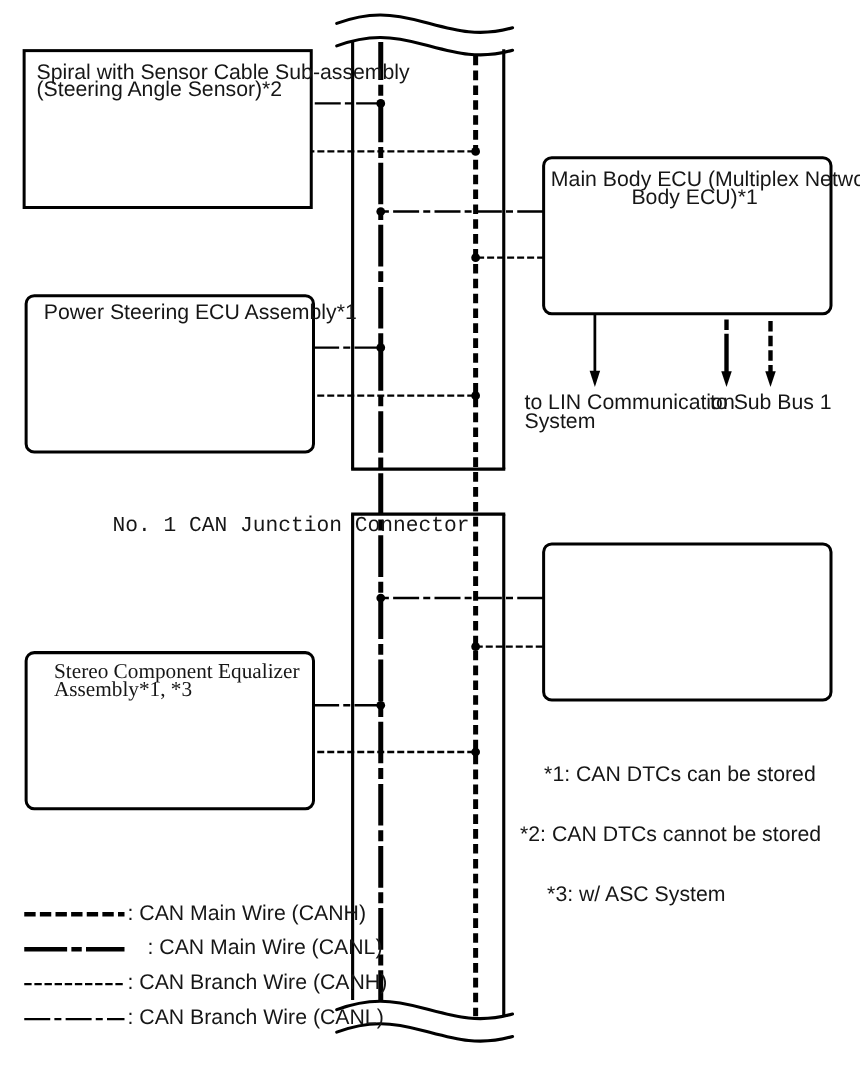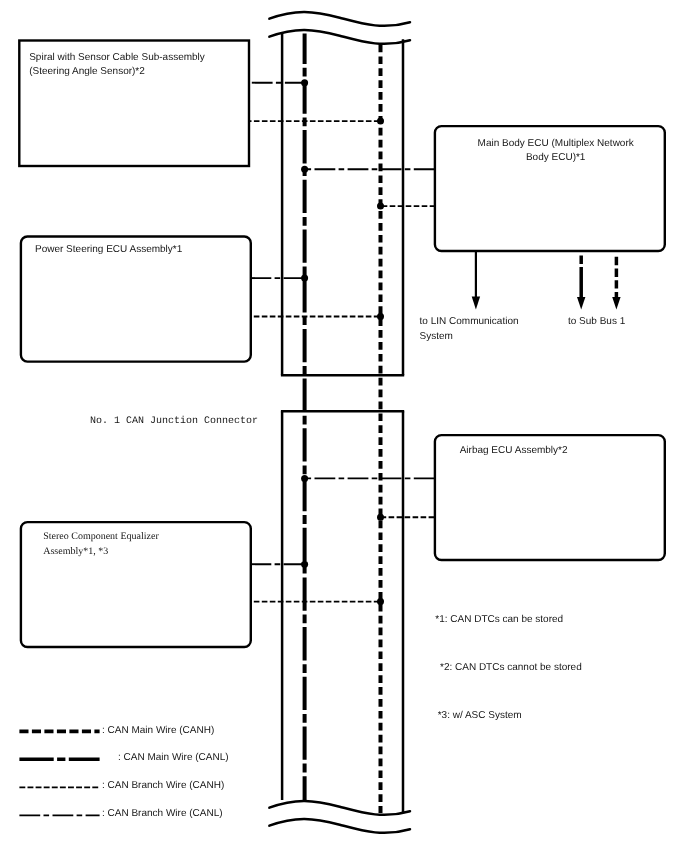--- a/index.html
+++ b/index.html
@@ -1,21 +1,21 @@
 <!DOCTYPE html>
 <html><head>
 <meta charset="utf-8">
 <style>
   html,body{margin:0;padding:0;background:#ffffff;}
   body{width:688px;height:852px;position:relative;overflow:hidden;
        font-family:"Liberation Sans",sans-serif;color:#000;
        -webkit-font-smoothing:antialiased;text-rendering:geometricPrecision;}
   #stage{position:absolute;left:0;top:0;width:688px;height:852px;}
   svg.diagram{position:absolute;left:0;top:0;width:688px;height:852px;display:block;}
-  .txt{position:absolute;font-size:10px;line-height:14.7px;color:#161616;white-space:pre;}
+  .txt{position:absolute;font-size:17px;line-height:14.7px;color:#161616;white-space:pre;}
 </style>
 </head>
 <body>
 
 <div id="stage">
 <svg class="diagram" viewBox="0 0 688 852">
   <defs>
     <marker id="arrowhead" markerWidth="9" markerHeight="11" refX="4.5" refY="10.6" orient="auto" markerUnits="userSpaceOnUse">
       <path d="M0.4 0 L4.5 10.6 L8.6 0 Z" fill="#000"></path>
     </marker>
@@ -104,31 +104,30 @@
     <line x1="19.4" y1="787.3" x2="99.6" y2="787.3" stroke-width="1.7" stroke-dasharray="5.9 2.2"></line>
     <line x1="19.4" y1="815.3" x2="99.6" y2="815.3" stroke-width="1.7" stroke-dasharray="20.8 3.3 5.6 3.4"></line>
   </g>
 </svg>
 
 <div class="txt" style="left:29.2px;top:50.6px;width:215px;">Spiral with Sensor Cable Sub-assembly
 (Steering Angle Sensor)*2</div>
 <div class="txt" style="left:35px;top:243.1px;width:215px;">Power Steering ECU Assembly*1</div>
 <div class="txt" style="left:440.7px;top:136.7px;width:230px;text-align:center;">Main Body ECU (Multiplex Network
 Body ECU)*1</div>
-<div class="txt" style="left:459.7px;top:443.7px;width:215px;">Airbag ECU Assembly*2</div>
 <div class="txt" style="left:43.2px;top:530.3px;width:215px;font-family:Liberation Serif, serif;">Stereo Component Equalizer
 Assembly*1, *3</div>
 
 <div class="txt" style="left:90px;top:414.9px;font-family:Liberation Mono, monospace;">No. 1 CAN Junction Connector</div>
 
 <div class="txt" style="left:419.6px;top:315px;">to LIN Communication
 System</div>
 <div class="txt" style="left:568px;top:315px;">to Sub Bus 1</div>
 
 <div class="txt" style="left:102px;top:723.5px;">: CAN Main Wire (CANH)</div>
 <div class="txt" style="left:102px;top:751.4px;margin-left:16px;">: CAN Main Wire (CANL)</div>
 <div class="txt" style="left:102px;top:779.4px;">: CAN Branch Wire (CANH)</div>
 <div class="txt" style="left:102px;top:807.4px;">: CAN Branch Wire (CANL)</div>
 
 <div class="txt" style="left:435.3px;top:613px;text-align:right;">*1: CAN DTCs can be stored</div>
-<div class="txt" style="left:440px;top:660.5px;text-align:center;">*2: CAN DTCs cannot be stored</div>
+<div class="txt" style="left:416px;top:660.5px;text-align:center;">*2: CAN DTCs cannot be stored</div>
 <div class="txt" style="left:437.7px;top:709px;">*3: w/ ASC System</div>
 </div>
 
 </body></html>

